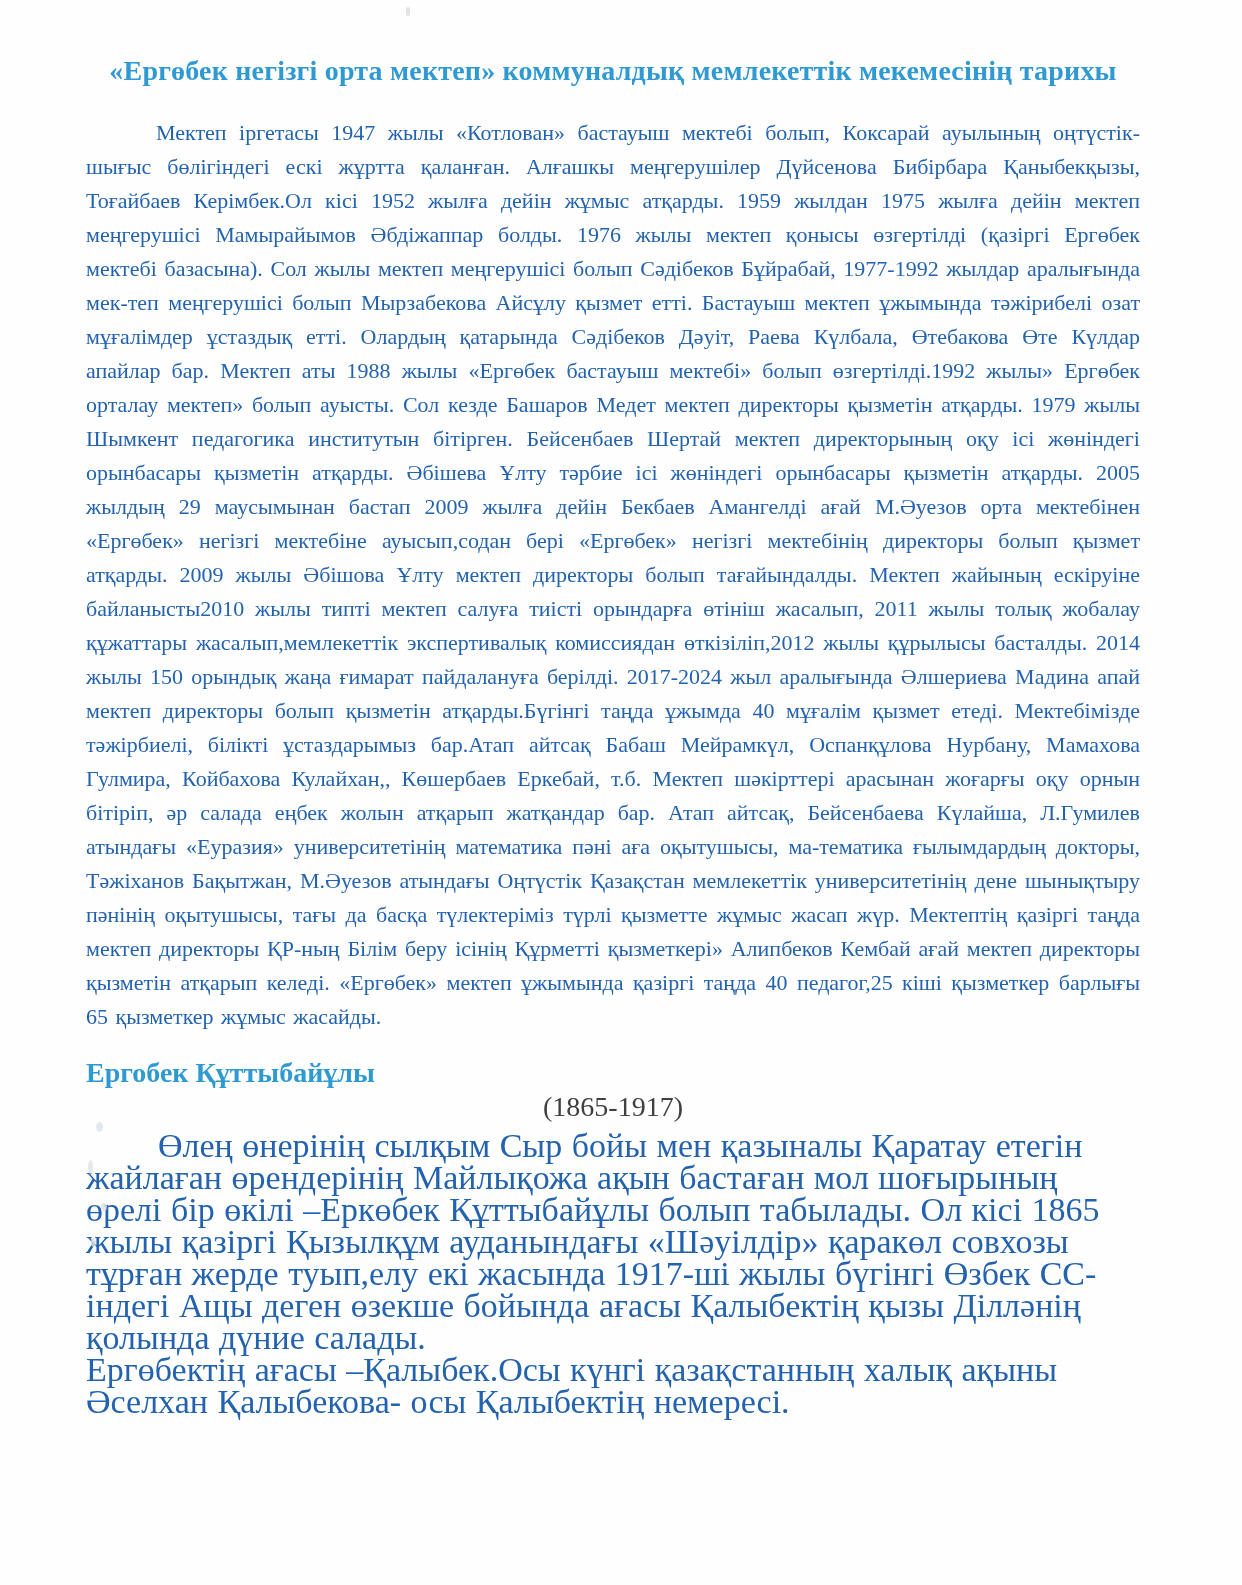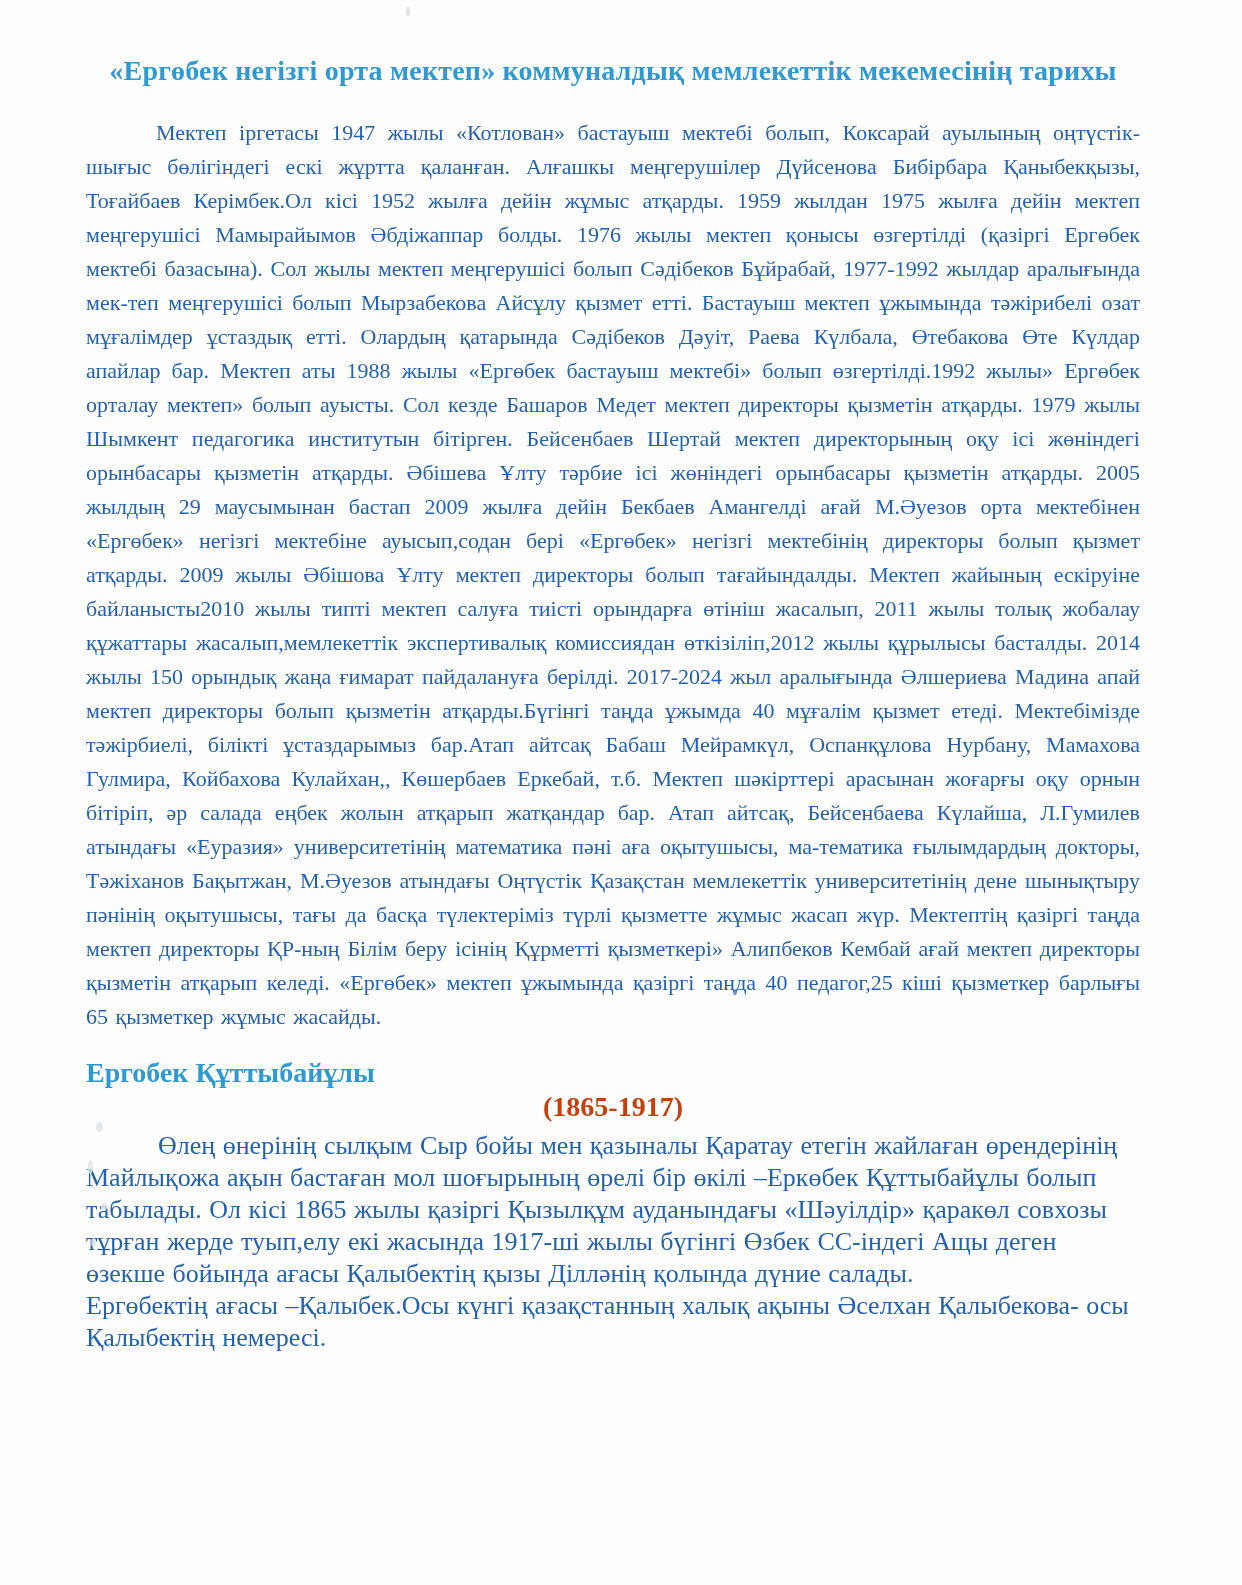--- a/index.html
+++ b/index.html
@@ -45,26 +45,26 @@
     text-align: left;
     font-size: 28px;
     line-height: 34px;
     font-weight: bold;
     color: #2f9ad2;
   }
   .poet-years {
     text-align: center;
     font-size: 28px;
     line-height: 34px;
-    font-weight: bold;
-    color: #c2410c;
+    font-weight: normal;
+    color: #404040;
   }
   .poet-para {
     margin: 0;
-    font-size: 26px;
+    font-size: 34px;
     line-height: 32px;
     color: #2262ae;
     text-align: left;
     word-spacing: 1px;
   }
   .poet-para.first {
     margin-top: 6px;
     text-indent: 72px;
   }
   

